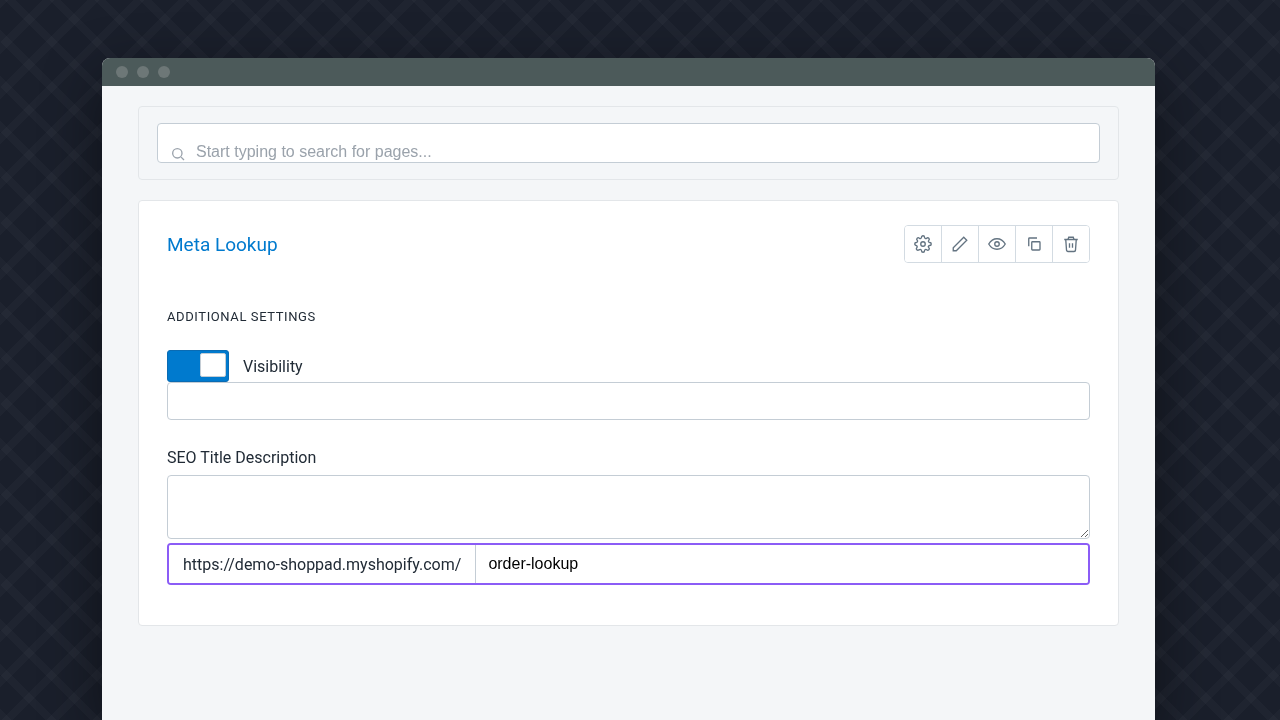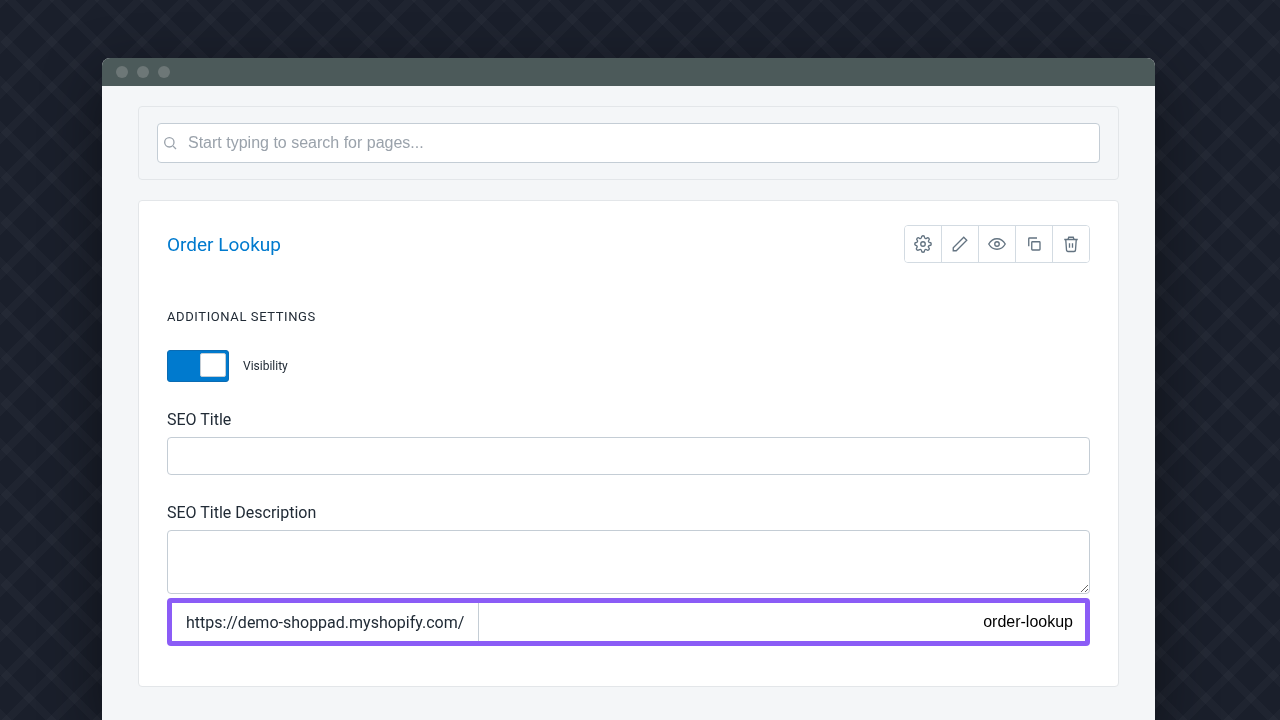--- a/index.html
+++ b/index.html
@@ -54,22 +54,22 @@
     border:1px solid #e3e6e9;
     border-radius:4px;
     padding:16px 18px;
   }
   .search-wrap{
     position:relative;
     background:#fff;
     border:1px solid #c4cdd5;
     border-radius:4px;
     height:38px;
-    display:flex;align-items:center;
-    padding:0 4px;
+    display:flex;align-items:flex-end;
+    padding:0 12px;
   }
   .search-wrap svg{flex:0 0 auto;margin-right:8px;}
   .search-wrap input{
     border:none;outline:none;width:100%;
     font-size:16px;color:#212b36;background:transparent;
   }
   .search-wrap input::placeholder{color:#9aa2ab;}
 
   
   .card{
@@ -125,21 +125,21 @@
     cursor:pointer;
   }
   .toggle .knob{
     position:absolute;top:2px;right:2px;
     width:26px;height:24px;
     background:#fff;
     border:1px solid #c4cdd5;
     border-radius:2px;
     box-sizing:border-box;
   }
-  .toggle-label{font-size:12px;}
+  .toggle-label{font-size:16px;}
 
   .field-label{
     font-size:16px;
     margin-top:28px;
     margin-bottom:8px;
   }
   .text-input, .textarea, .select{
     width:100%;
     border:1px solid #c4cdd5;
     border-radius:4px;
@@ -148,36 +148,36 @@
     box-sizing:border-box;
     background:#fff;
     color:#212b36;
   }
   .text-input{height:38px;padding:0 12px;}
   .textarea{height:64px;padding:8px 12px;resize:vertical;}
   .helper{font-size:16px;margin-top:8px;}
 
   .url-row{
     display:flex;
-    border:5px solid #8b5cf6;
+    border:2px solid #8b5cf6;
     border-radius:4px;
     overflow:hidden;
     height:38px;
   }
   .url-prefix{
     background:#fff;
     border-right:1px solid #c4cdd5;
     display:flex;align-items:center;
     padding:0 14px;
     font-size:16px;
     white-space:nowrap;
   }
   .url-input{
     flex:1;border:none;outline:none;
-    font-size:16px;padding:0 12px;text-align:right;
+    font-size:16px;padding:0 12px;
   }
 </style>
 </head>
 <body>
 
 <div class="backdrop"></div>
 
 <div class="window">
   <div class="titlebar">
     <div class="tl-dot"></div>
@@ -193,21 +193,21 @@
             <circle cx="11" cy="11" r="7"></circle>
             <line x1="21" y1="21" x2="16.65" y2="16.65"></line>
           </svg>
         <input type="text" placeholder="Start typing to search for pages..." style="">
       </div>
     </div>
 
     <div class="card">
 
       <div class="card-head">
-        <span class="page-title">Order Lookup</span>
+        <span class="page-title">Meta Lookup</span>
 
         <div class="action-bar">
           <div class="action-btn">
             <svg width="18" height="18" viewBox="0 0 24 24" fill="none" stroke-width="1.8">
                 <circle cx="12" cy="12" r="3"></circle>
                 <path d="M19.4 15a1.7 1.7 0 0 0 .34 1.87l.06.06a2 2 0 1 1-2.83 2.83l-.06-.06a1.7 1.7 0 0 0-1.87-.34 1.7 1.7 0 0 0-1 1.56V21a2 2 0 0 1-4 0v-.09a1.7 1.7 0 0 0-1-1.56 1.7 1.7 0 0 0-1.87.34l-.6.06a2 2 0 1 1-2.83-2.83l.06-.06a1.7 1.7 0 0 0 .34-1.87 1.7 1.7 0 0 0-1.56-1H3a2 2 0 0 1 0-4h.09a1.7 1.7 0 0 0 1.56-1 1.7 1.7 0 0 0-.34-1.87l-.06-.06a2 2 0 1 1 2.83-2.83l.06.06a1.7 1.7 0 0 0 1.87.34H9a1.7 1.7 0 0 0 1-1.56V3a2 2 0 0 1 4 0v.09a1.7 1.7 0 0 0 1 1.56 1.7 1.7 0 0 0 1.87-.34l.06-.06a2 2 0 1 1 2.83 2.83l-.06.06a1.7 1.7 0 0 0-.34 1.87V9a1.7 1.7 0 0 0 1.56 1H21a2 2 0 0 1 0 4h-.09a1.7 1.7 0 0 0-1.56 1z"></path>
               </svg>
           </div>
           <div class="action-btn">
             <svg width="18" height="18" viewBox="0 0 24 24" fill="none" stroke-width="1.8">
@@ -241,21 +241,20 @@
 
       
       <div class="toggle-row">
         <div class="toggle">
           <div class="knob"></div>
         </div>
         <span class="toggle-label">Visibility</span>
       </div>
 
       
-      <div class="field-label">SEO Title</div>
       <input class="text-input" type="text" value="" style="">
 
       
       <div class="field-label">SEO Title Description</div>
       <textarea class="textarea" style=""></textarea>
 
       
       <div class="url-row">
         <div class="url-prefix">https://demo-shoppad.myshopify.com/</div>
         <input class="url-input" type="text" value="order-lookup" style="">

